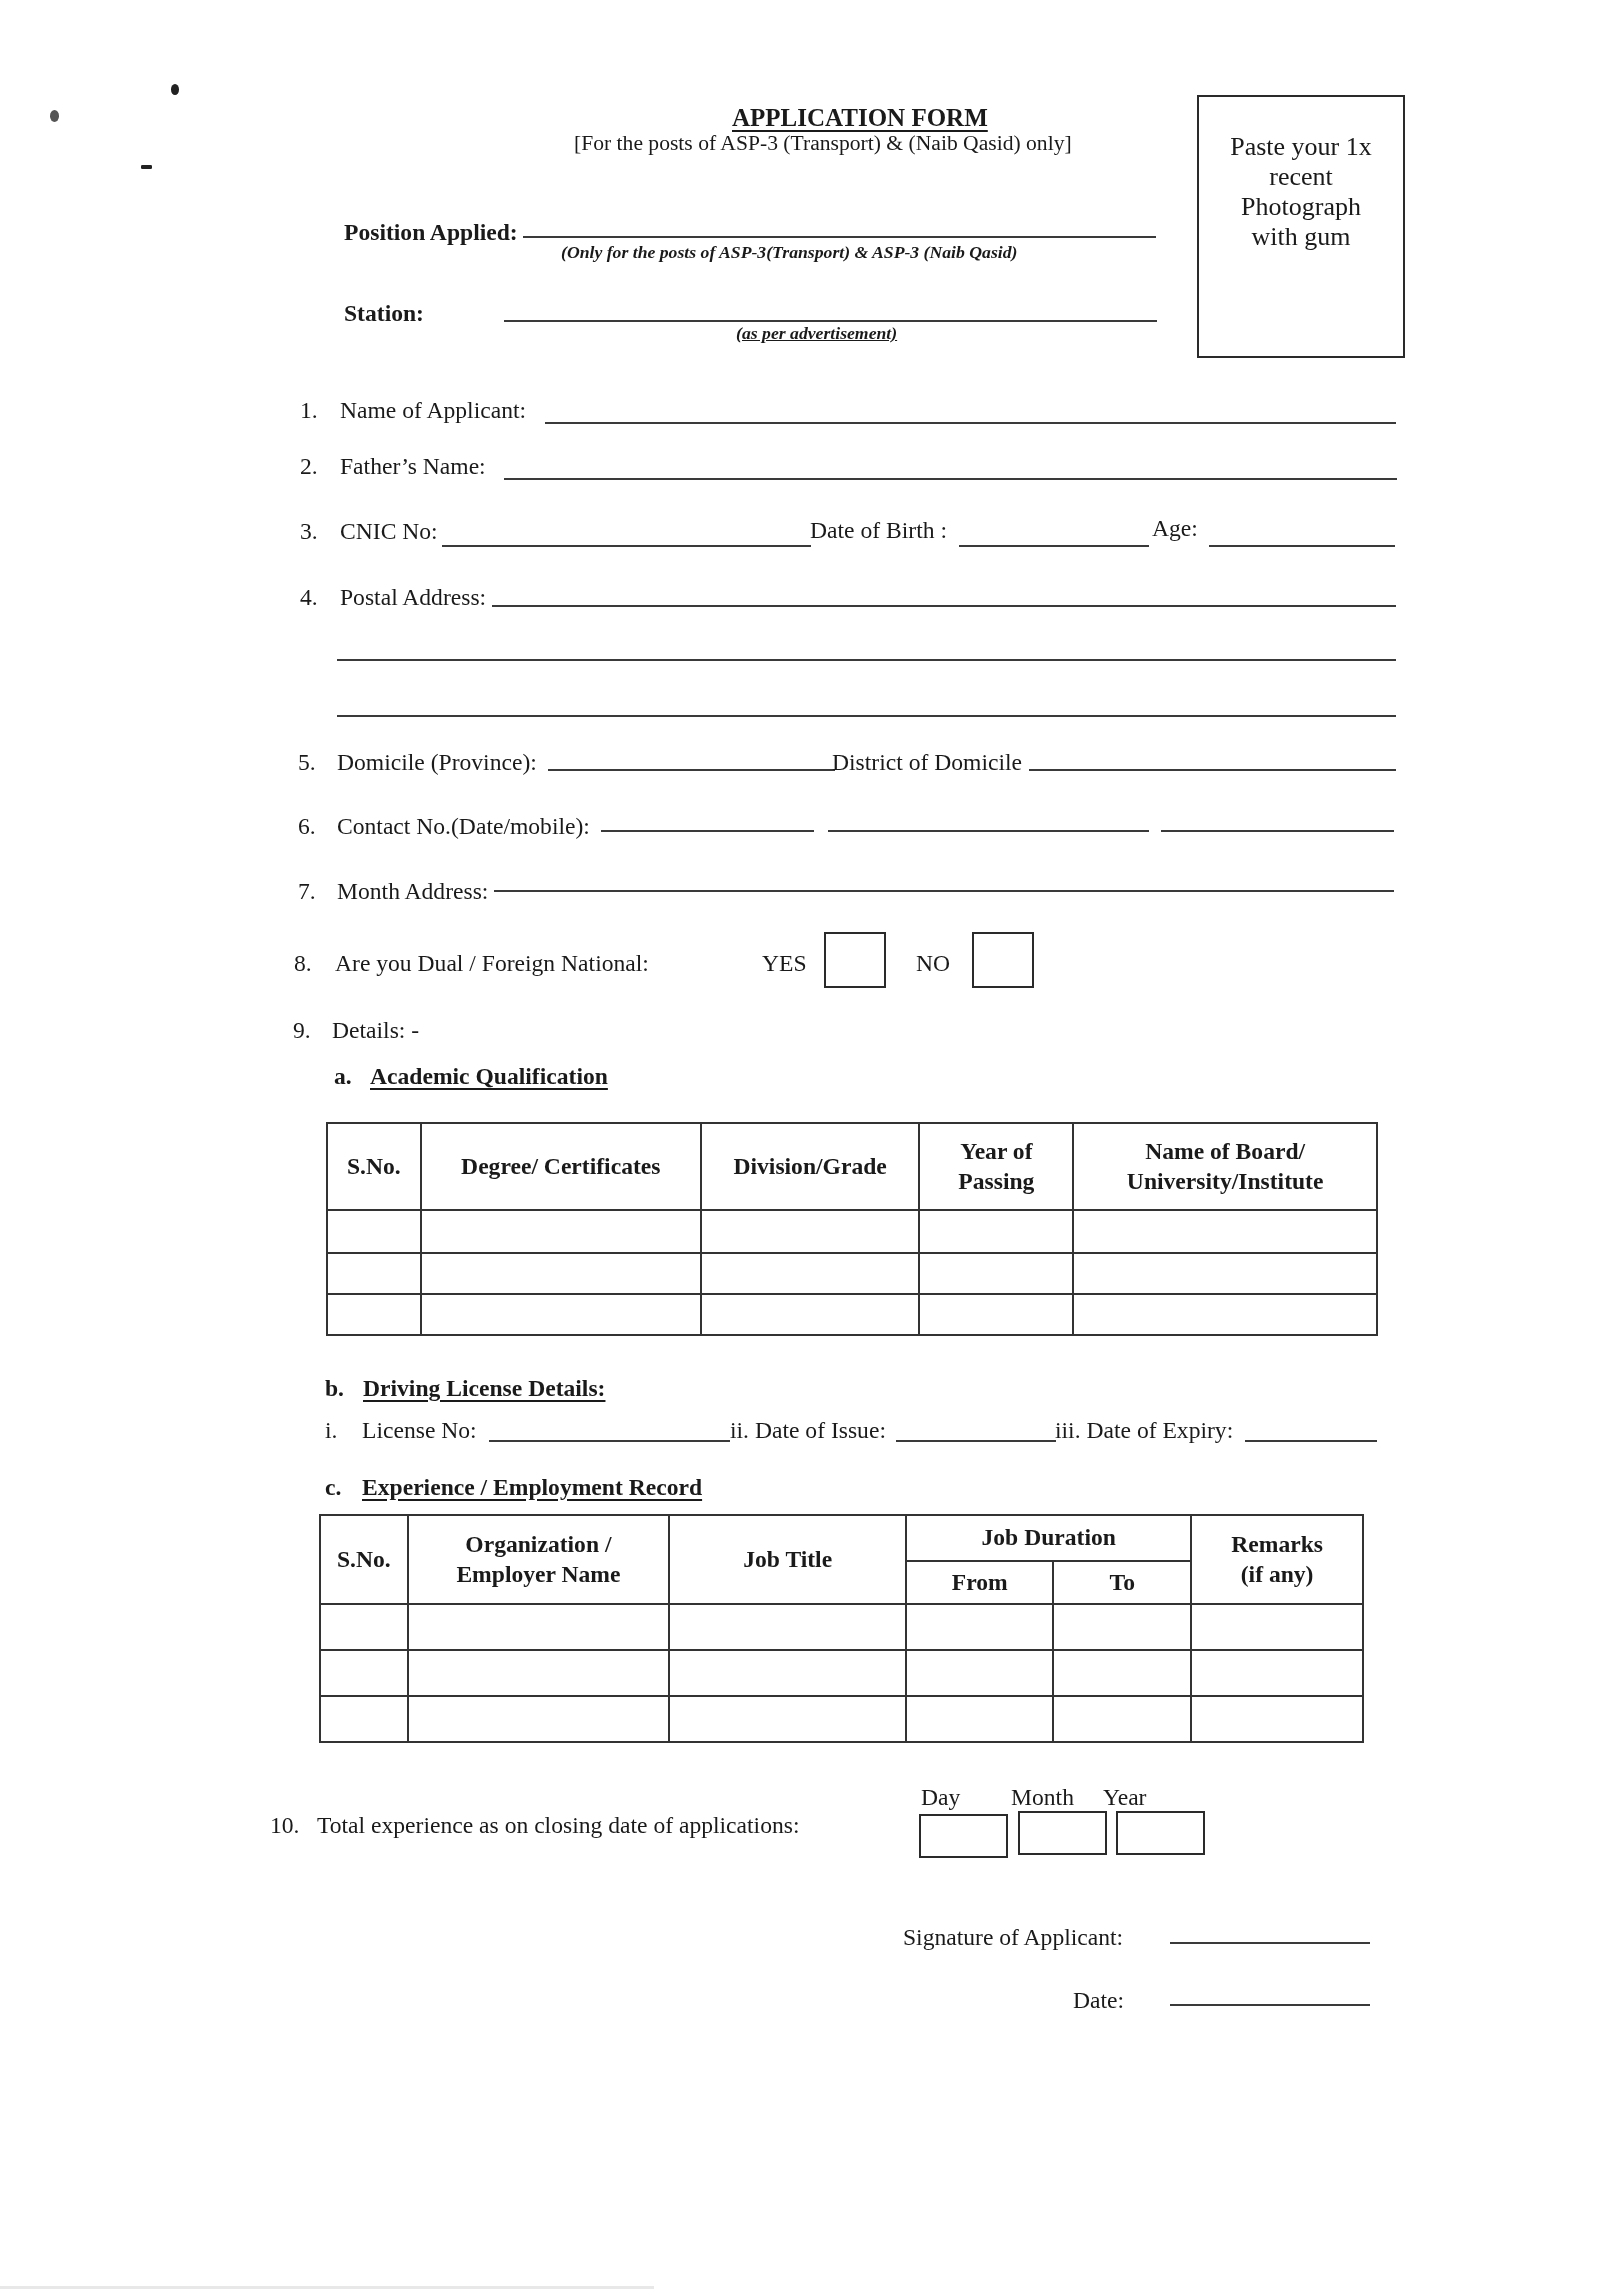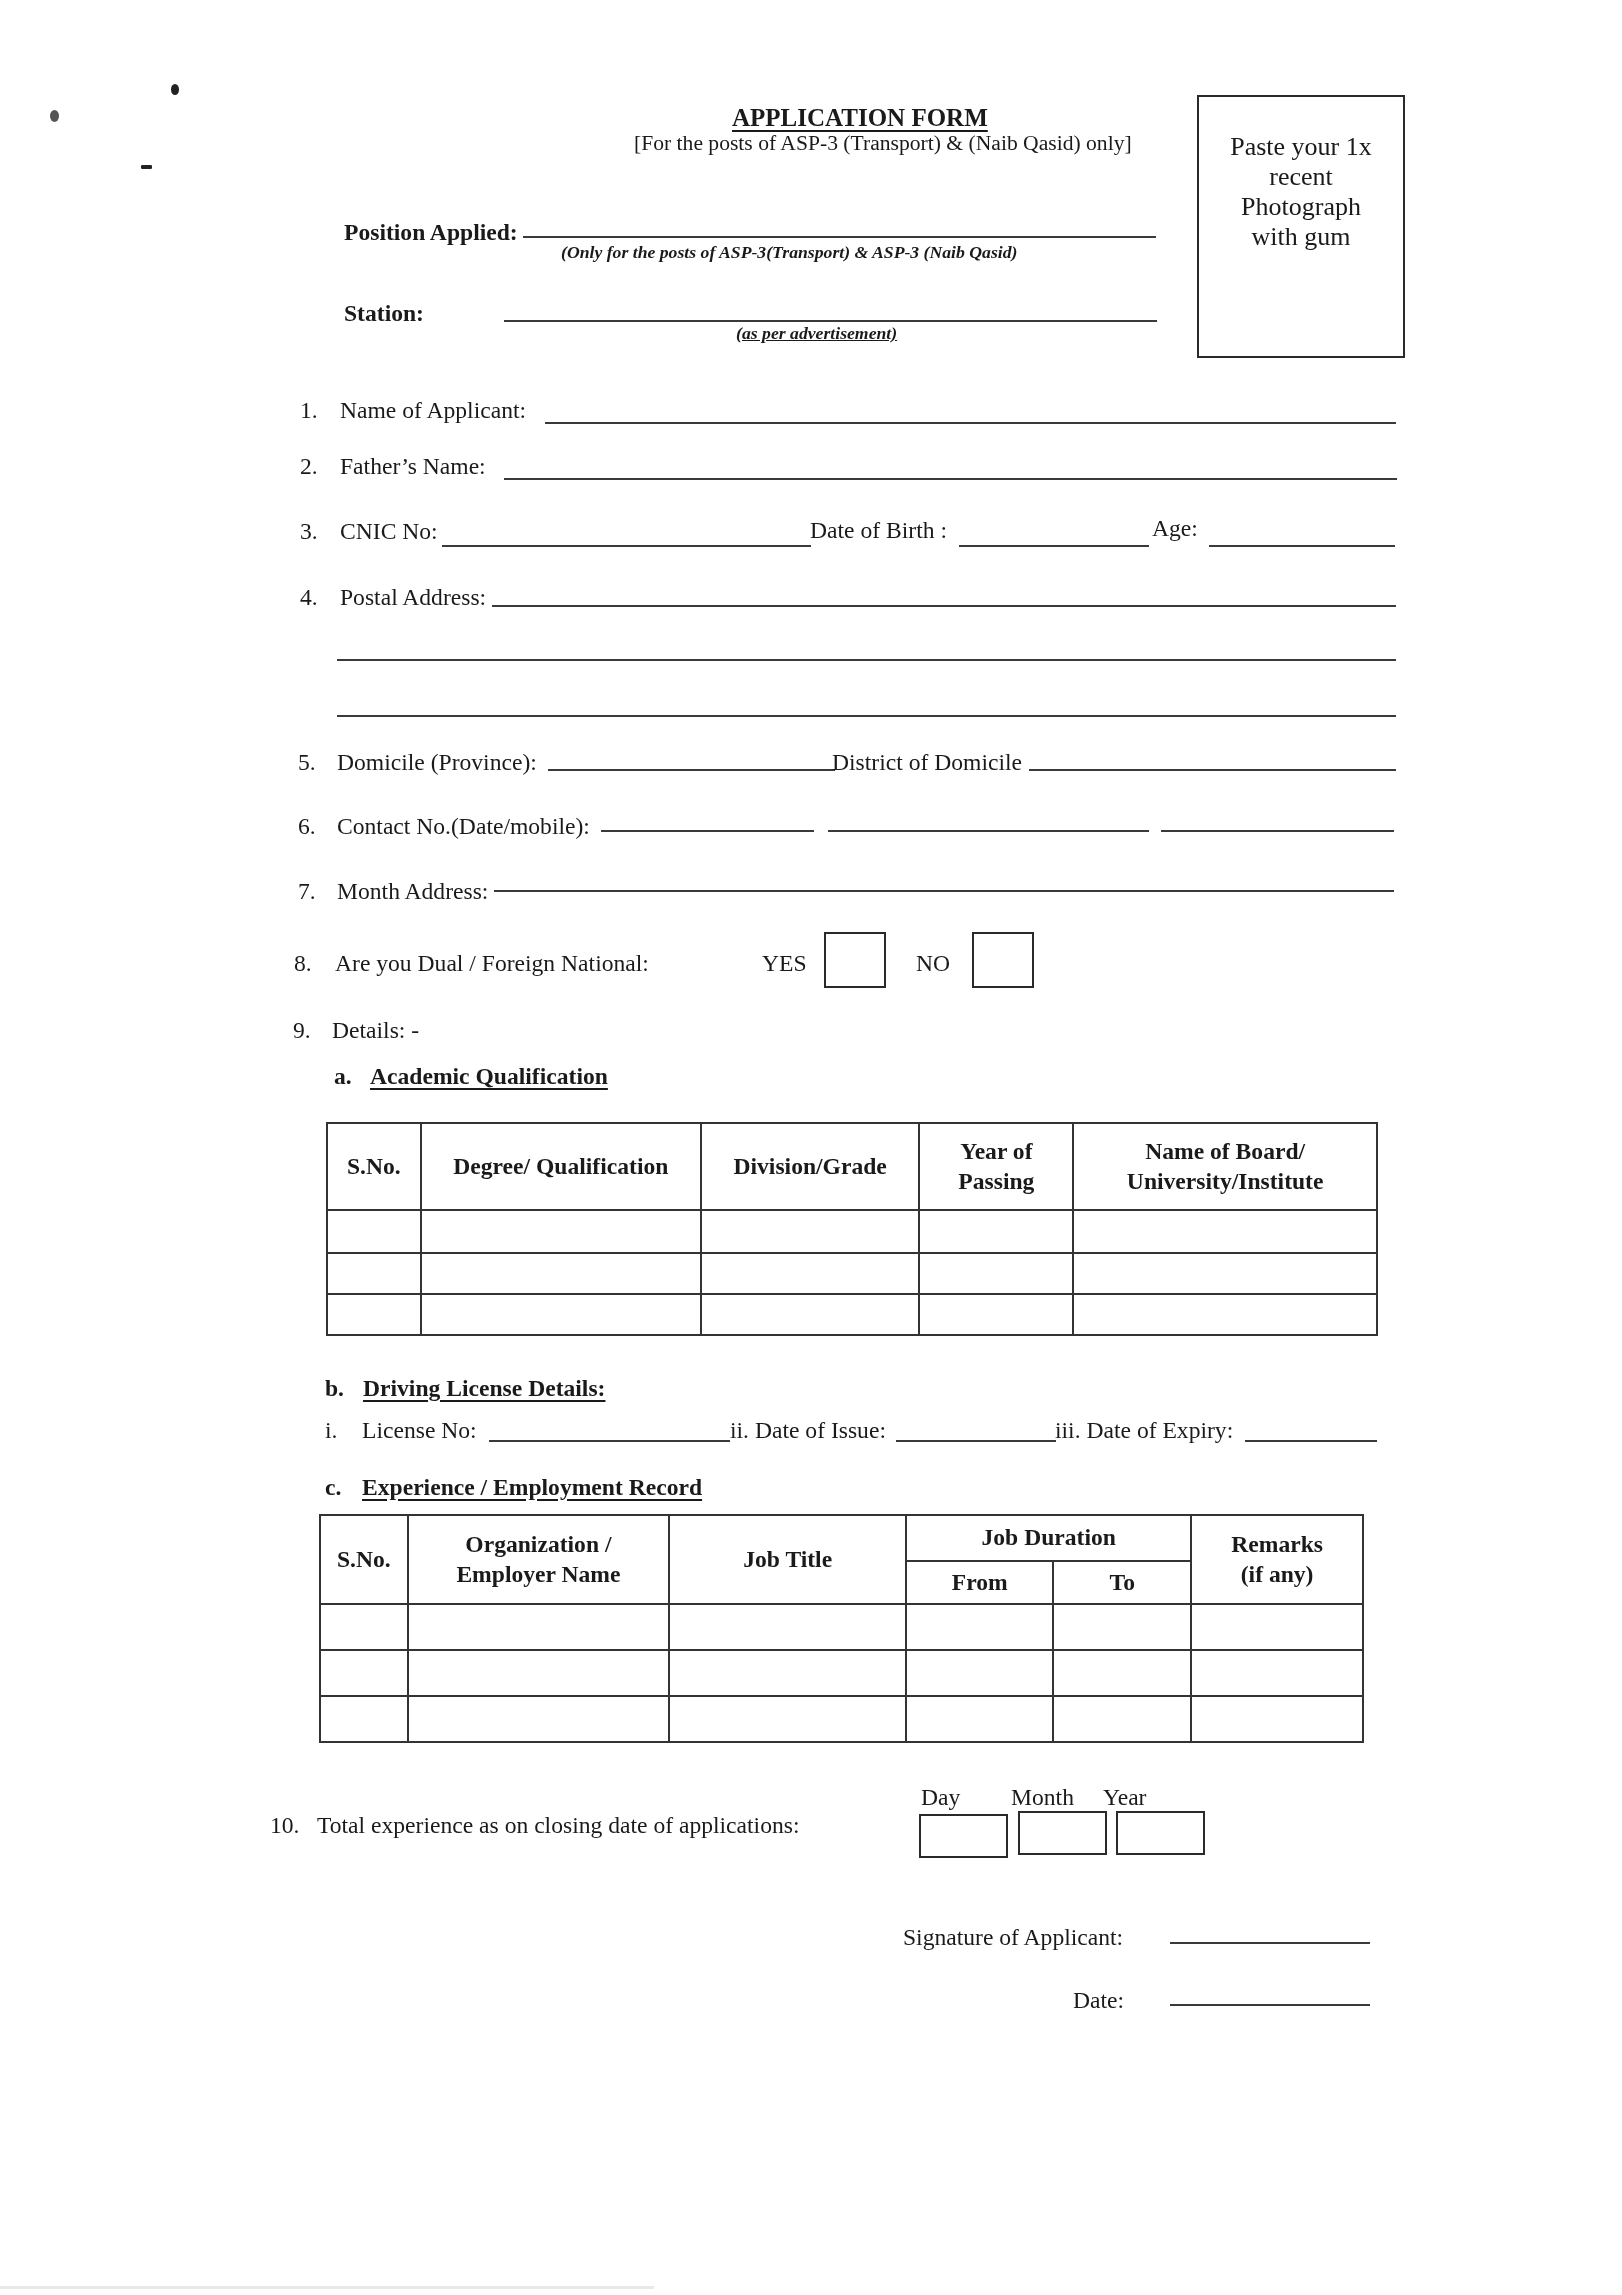--- a/index.html
+++ b/index.html
@@ -20,21 +20,21 @@
 </style>
 </head>
 <body>
 
 <div class="speck" style="left:50px;top:110px;width:9.2px;height:11.8px;"></div>
 <div class="speck" style="left:171px;top:84px;width:7.9px;height:10.5px;background:#222;"></div>
 <div class="speck" style="left:141px;top:165px;width:10.5px;height:3.9px;background:#222;border-radius:1.3px;"></div>
 <div class="scanline" style="top:2286px;"></div>
 
 <div class="abs txt bold u" style="left:732px;top:105px;font-size:25px;">APPLICATION FORM</div>
-<div class="abs txt" style="left:634px;top:133px;font-size:21.6px;">[For the posts of ASP-3 (Transport) &amp; (Naib Qasid) only]</div>
+<div class="abs txt" style="left:574px;top:133px;font-size:21.6px;">[For the posts of ASP-3 (Transport) &amp; (Naib Qasid) only]</div>
 
 <div class="box" style="left:1197px;top:95px;width:208px;height:263px;border-width:2.6px;">
   <div class="photo-text" style="margin-top:35px;">
     <div>Paste your 1x</div>
     <div>recent</div>
     <div>Photograph</div>
     <div>with gum</div>
   </div>
 </div>
 
@@ -101,21 +101,21 @@
   <colgroup>
     <col style="width:94px">
       <col style="width:281px">
       <col style="width:219px">
       <col style="width:154px">
       <col style="width:304px">
   </colgroup>
   <tbody>
       <tr style="height:87px">
     <th>S.No.</th>
-    <th>Degree/ Qualification</th>
+    <th>Degree/ Certificates</th>
     <th>Division/Grade</th>
     <th style="padding:0 26px;">Year of Passing</th>
     <th style="padding:0 26px;">Name of Board/ University/Institute</th>
   </tr>
   <tr style="height:43px">
     <td></td>
     <td></td>
     <td></td>
     <td></td>
     <td></td>

